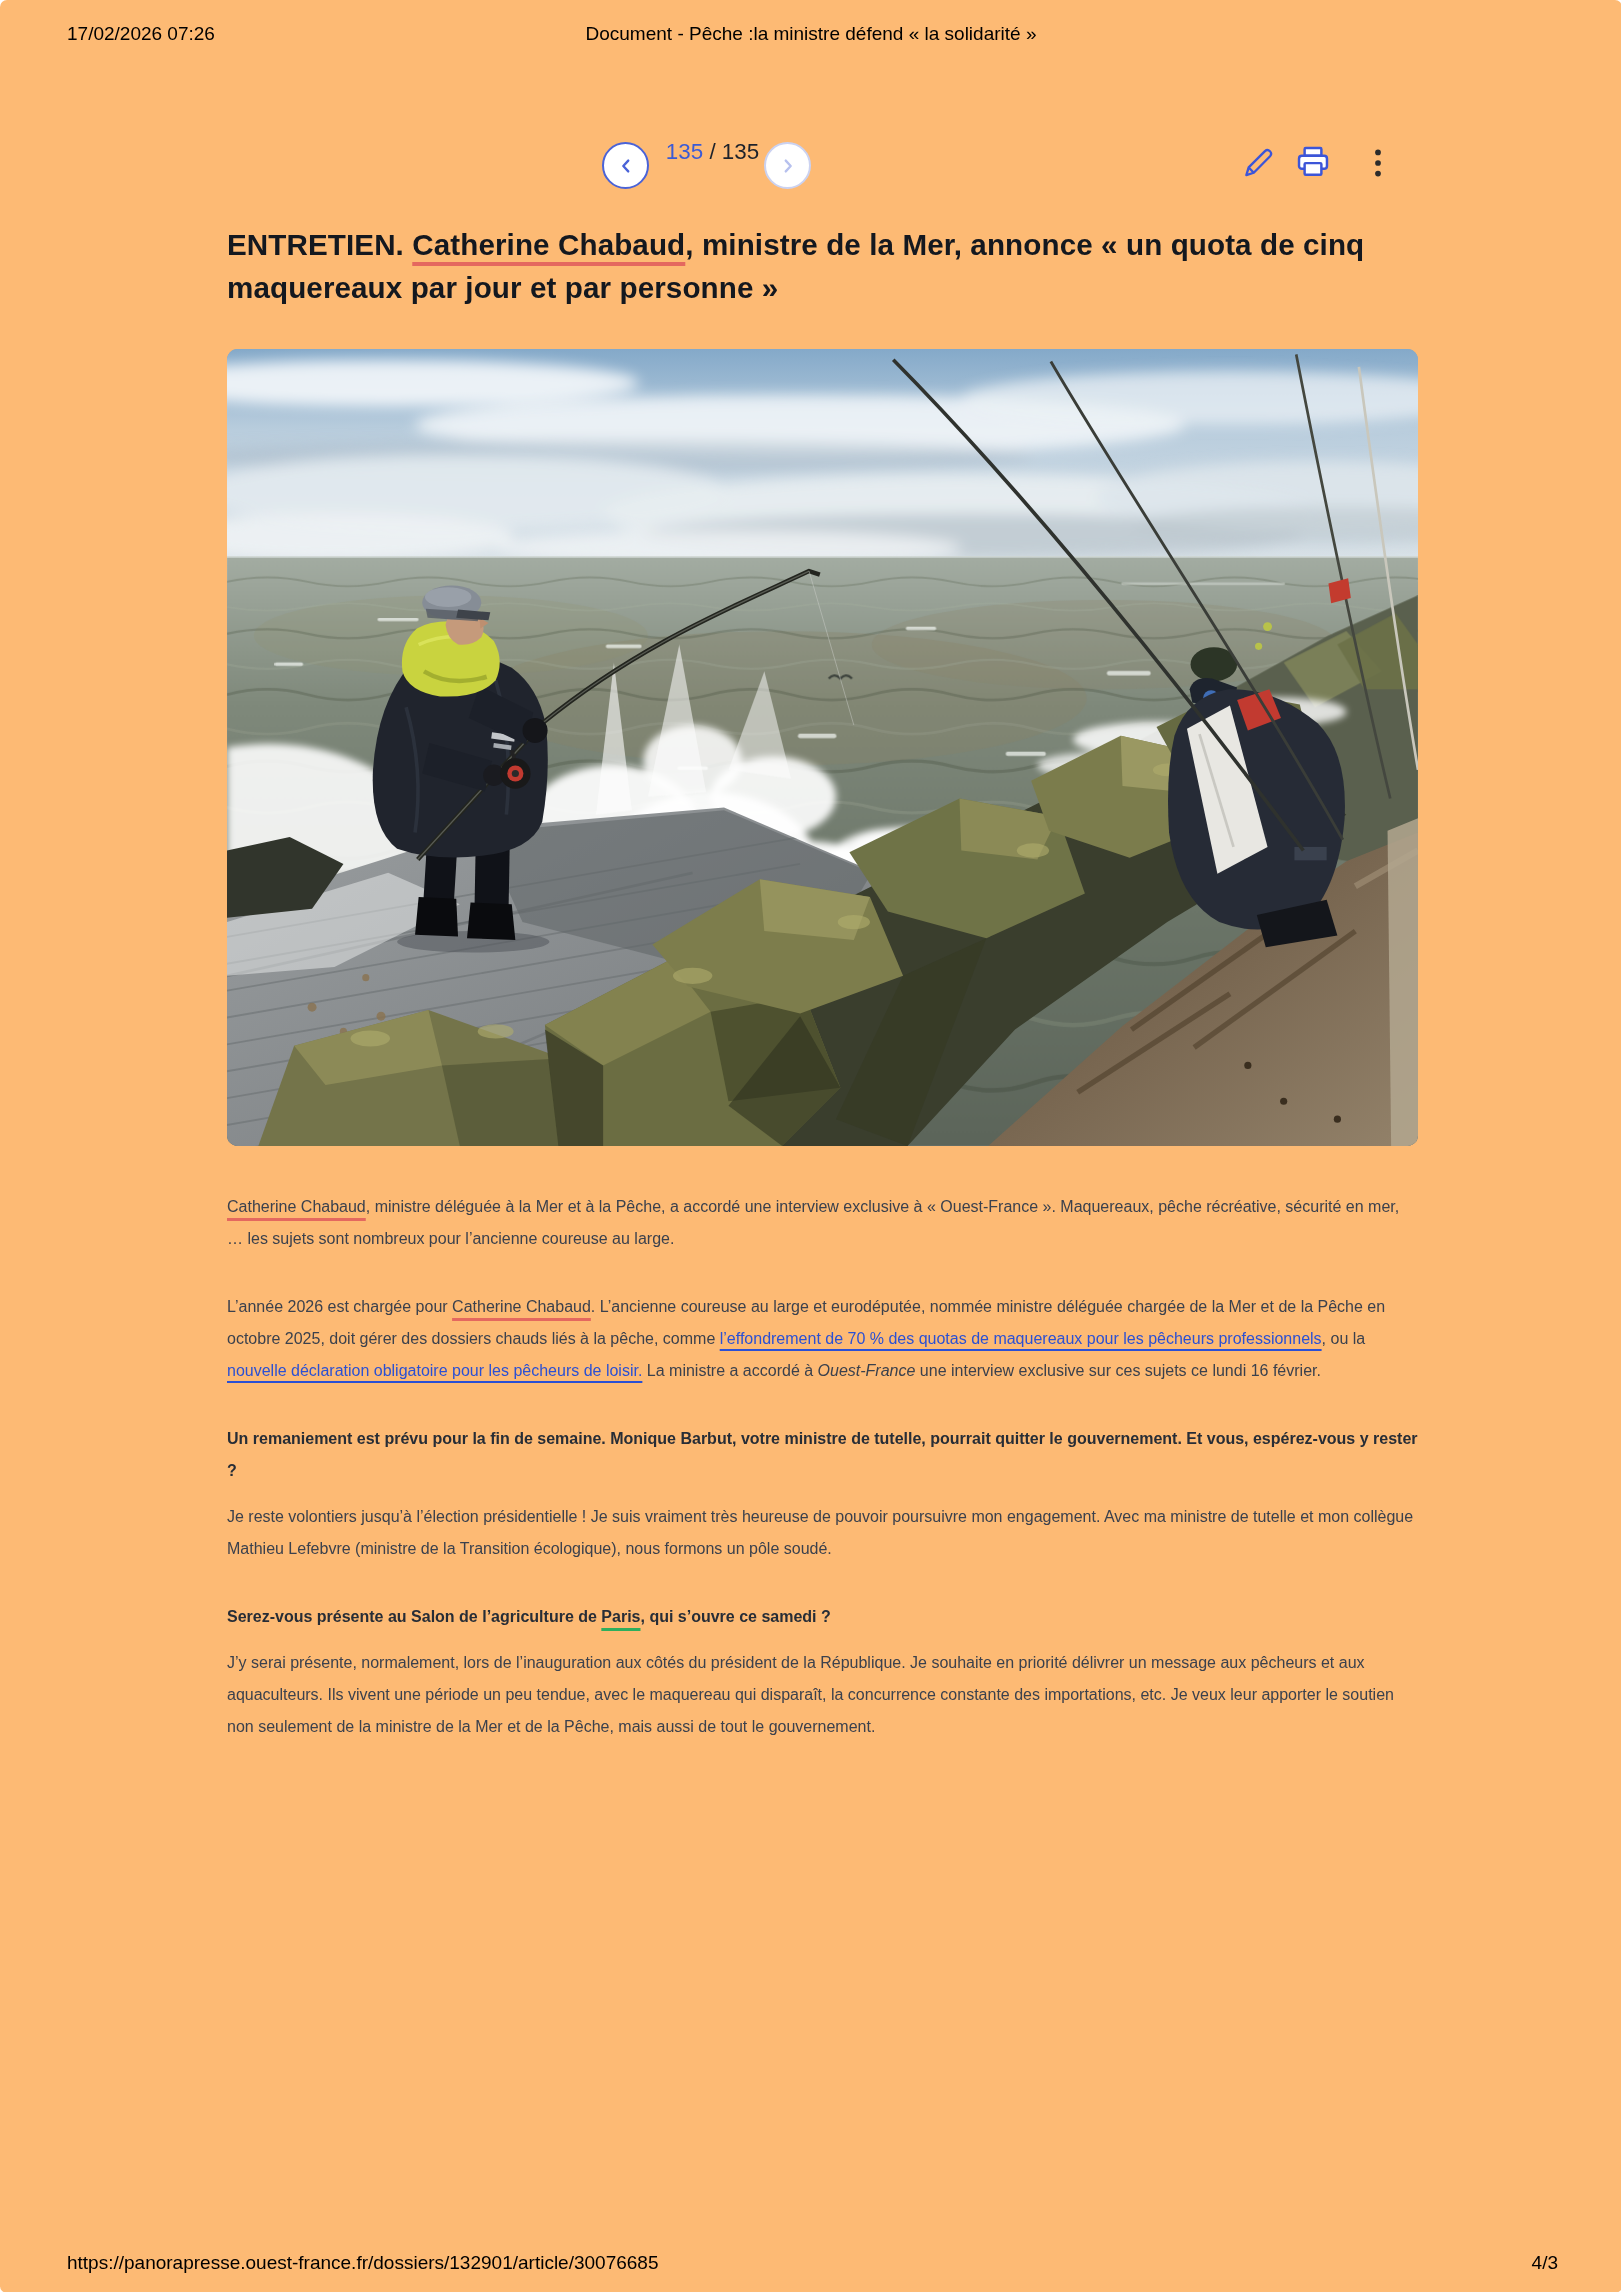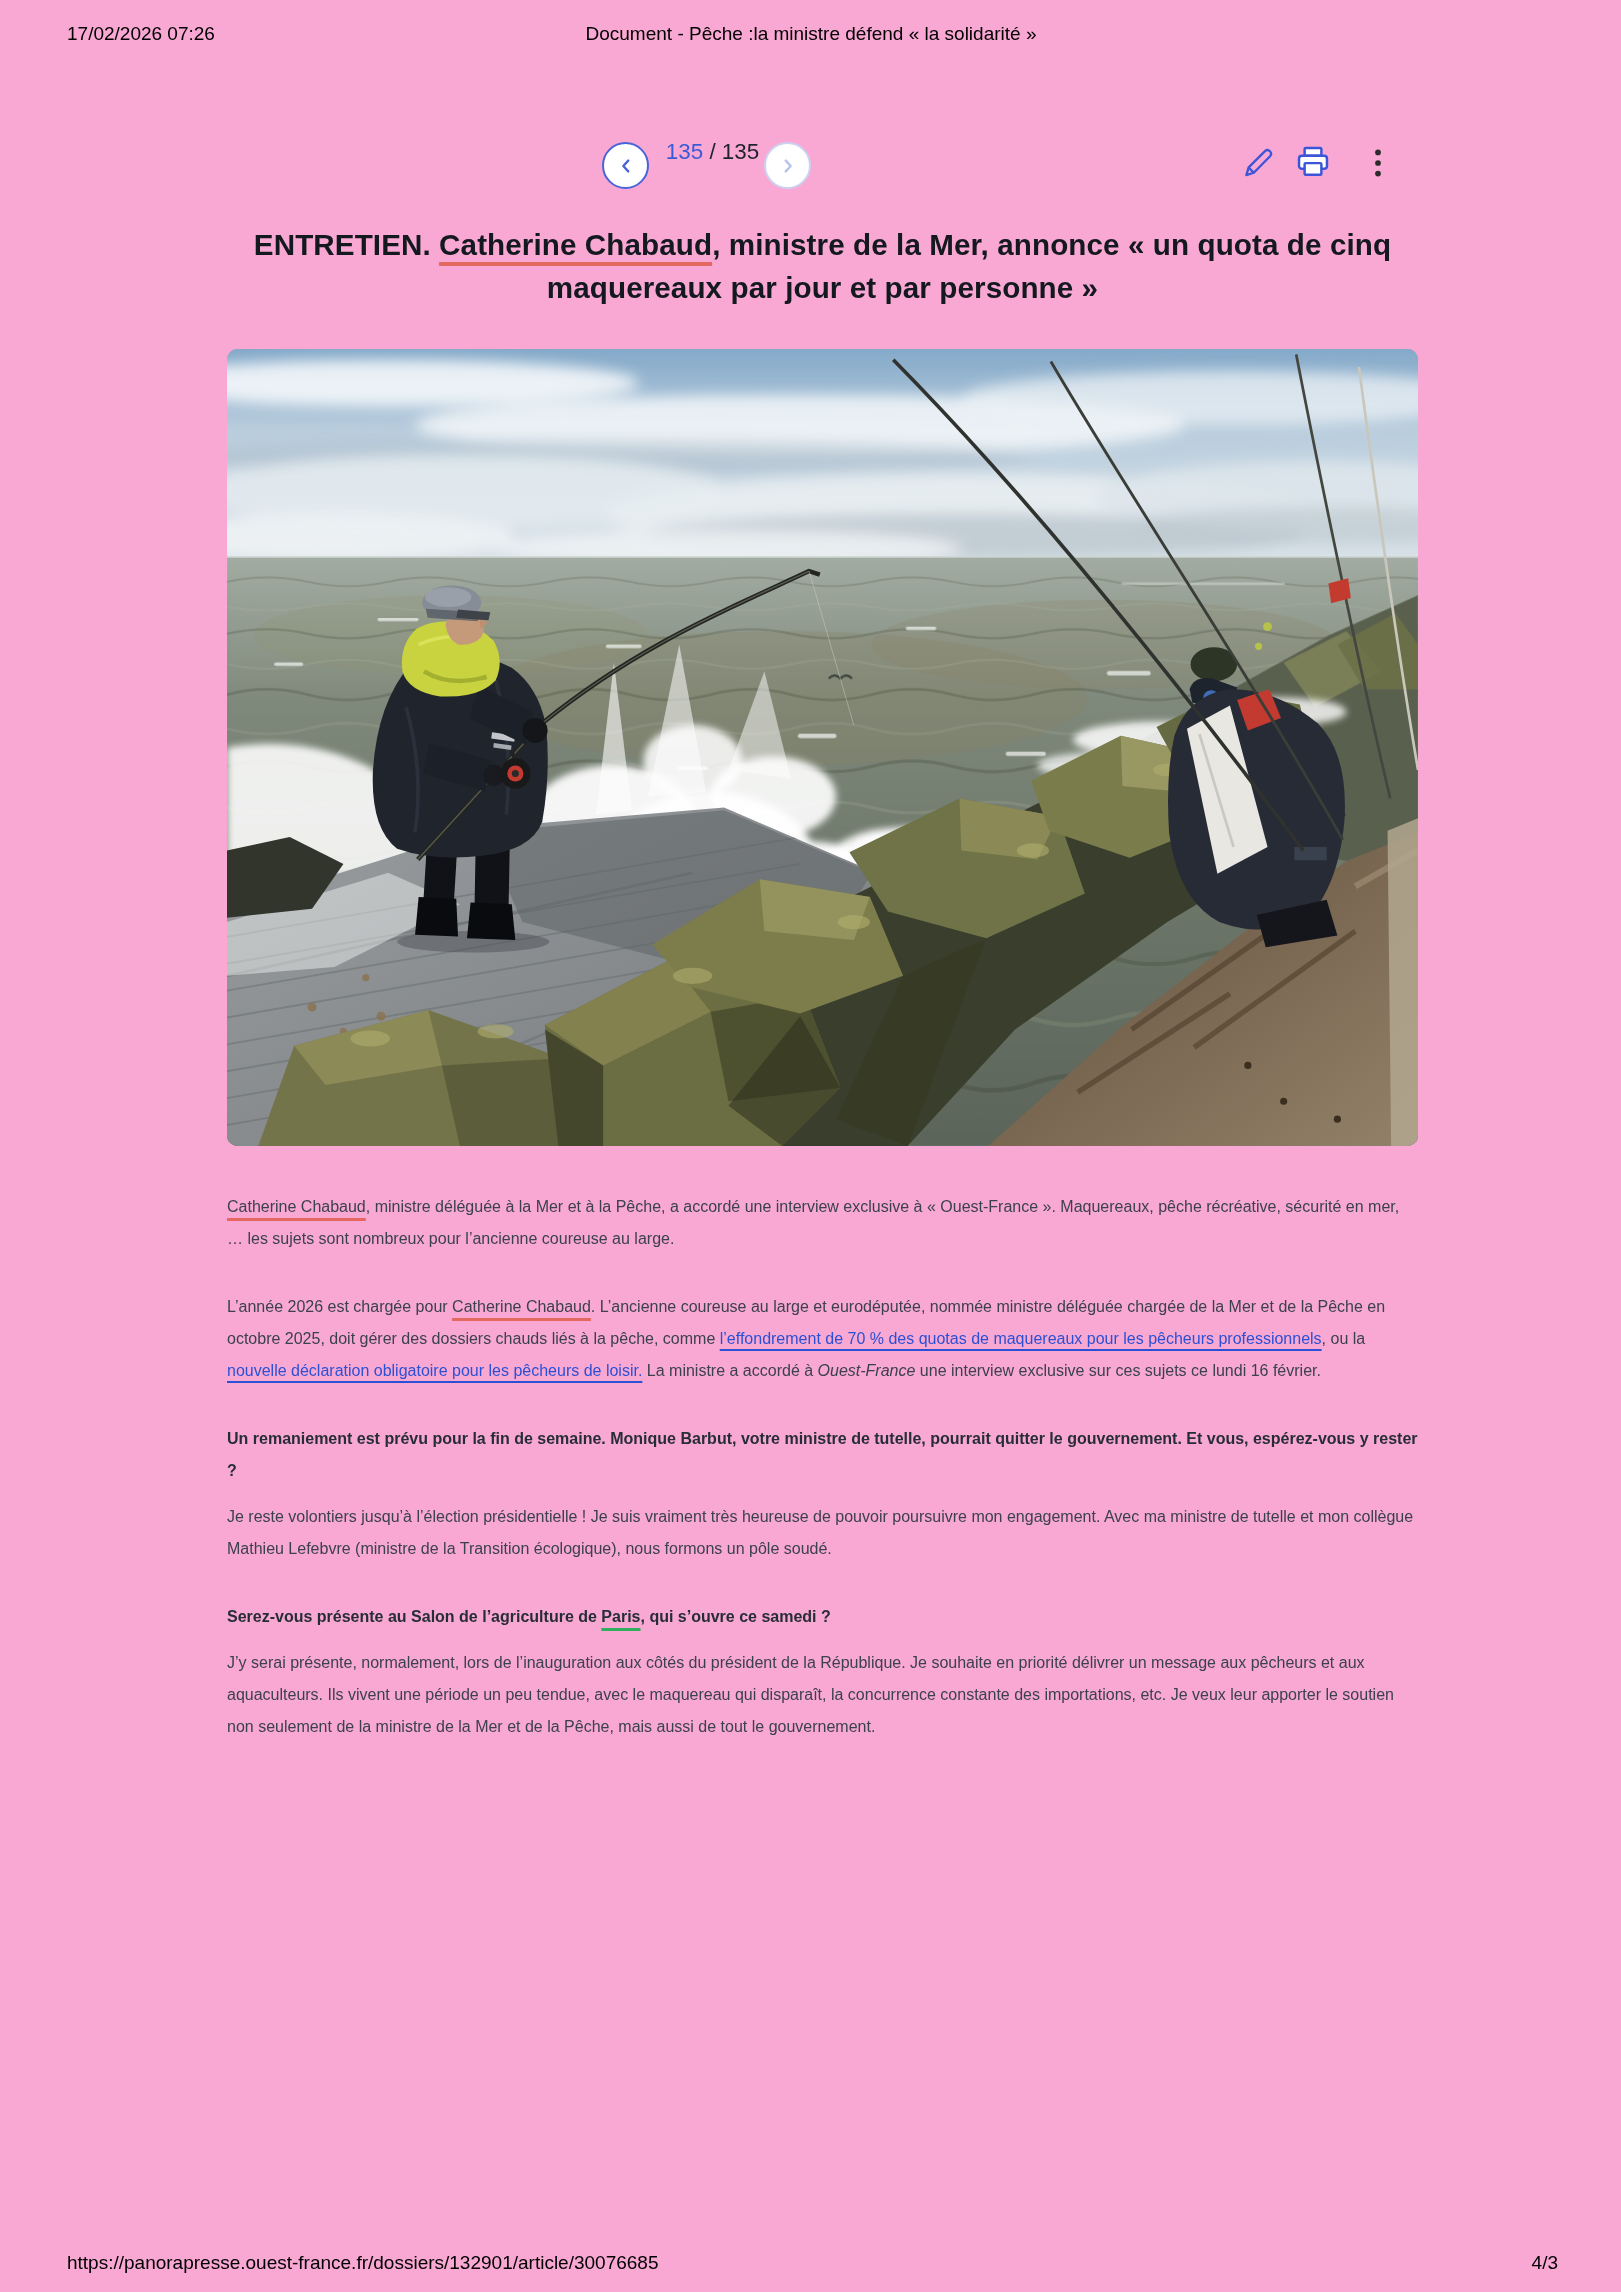--- a/index.html
+++ b/index.html
@@ -1,17 +1,17 @@
 <!DOCTYPE html>
 <html style="font-size:14.3px"><head>
 <meta charset="utf-8">
 <style>
   html,body{margin:0;padding:0;background:#ffffff;}
-  .page{position:relative;width:1622px;height:2293px;background:#f9a8d4;
-        font-family:"Liberation Sans",sans-serif;overflow:hidden;color:#000;}
+  .page{position:relative;width:1622px;height:2293px;background:#fdba74;
+        font-family:"Liberation Sans",sans-serif;overflow:hidden;color:#000;border-radius:7px;}
 
   
   .print-header{position:absolute;top:23px;left:0;width:100%;font-size:19px;color:#000;}
   .ph-date{position:absolute;left:67px;top:0;white-space:nowrap;}
   .ph-title{display:block;text-align:center;}
   .print-footer{position:absolute;top:2252px;left:0;width:100%;font-size:19px;color:#000;}
   .pf-url{position:absolute;left:67px;top:0;}
   .pf-page{position:absolute;right:64px;top:0;}
 
   
@@ -25,21 +25,21 @@
 
   
   .tool-btn{position:absolute;width:39px;height:39px;background:transparent;border:none;
             padding:0;cursor:pointer;display:flex;align-items:center;justify-content:center;}
   .tool-btn.edit{left:1238px;top:143px;}
   .tool-btn.print{left:1293px;top:142px;}
   .tool-btn.more{left:1358px;top:143px;}
 
   
   .content{position:absolute;left:227px;top:224px;width:1191px;}
-  h1{font-size:29.6px;line-height:1.45;font-weight:700;color:#14181f;margin:0;letter-spacing:0.1px;text-align:center;}
+  h1{font-size:29.6px;line-height:1.45;font-weight:700;color:#14181f;margin:0;letter-spacing:0.1px;}
   .hl-red{text-decoration:underline;text-decoration-color:#e4685f;
           text-decoration-thickness:3.6px;text-underline-offset:7.2px;cursor:pointer;}
   figure{margin:39px 0 0 0;}
   .photo{width:1191px;height:797px;border-radius:10.7px;overflow:hidden;background:#8ea4b5;}
   .photo svg{display:block;}
   figcaption{margin-top:11.6px;text-align:right;font-size:17px;color:#565c64;}
 
   .body{margin-top:45px;font-size:16px;line-height:32px;color:#3b414d;}
   .body p{margin:0 0 36px 0;}
   .body p.q{margin-bottom:14.3px;}

